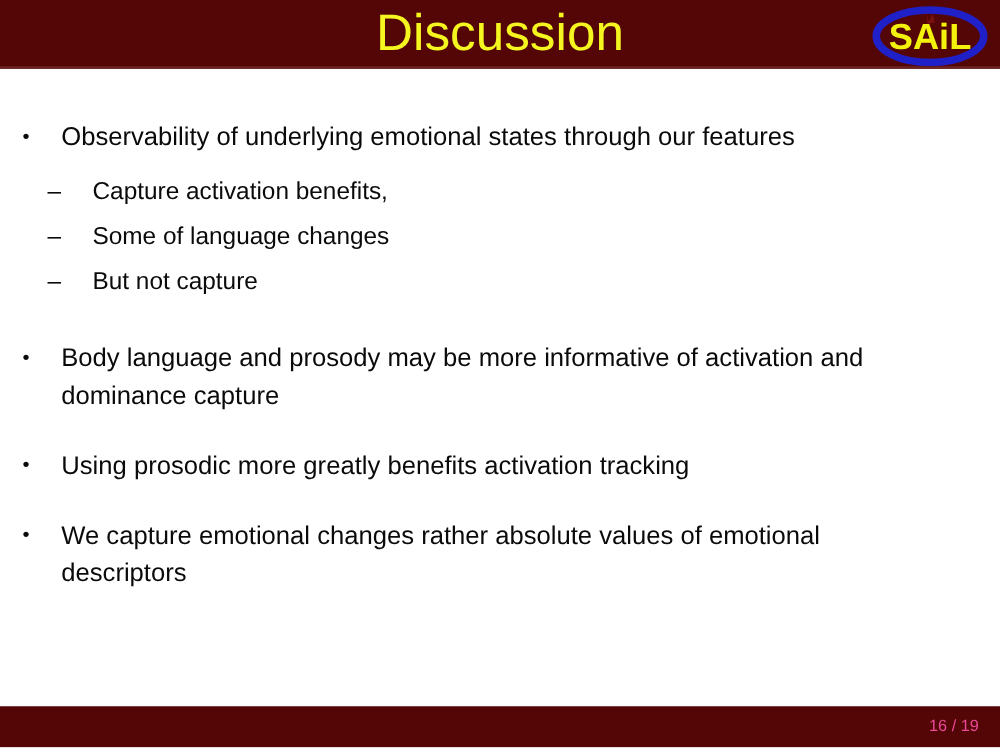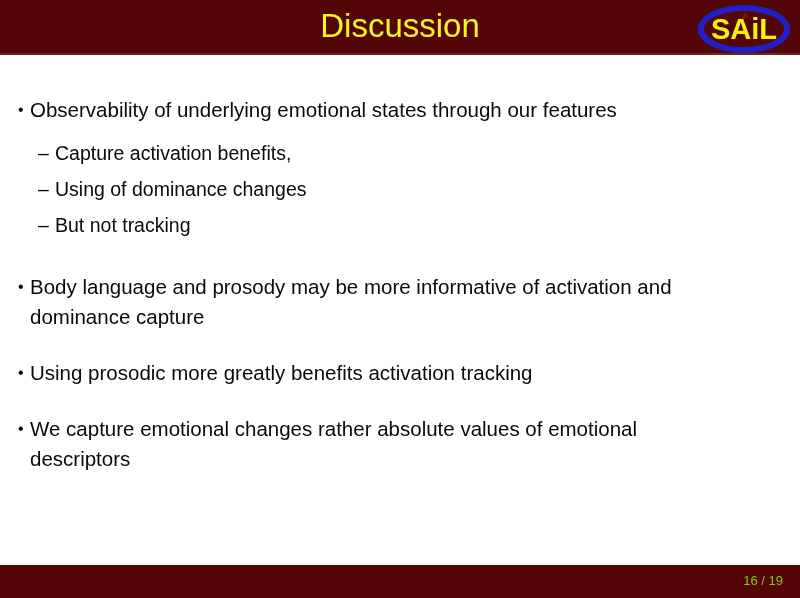--- a/index.html
+++ b/index.html
@@ -29,21 +29,21 @@
     box-sizing: border-box;
   }
   .slide-title {
     position: absolute;
     left: 0;
     top: 6px;
     width: 800px;
     text-align: center;
     color: #f5f520;
     font-family: "Liberation Sans", sans-serif;
-    font-size: 33px;
+    font-size: 41px;
     line-height: 40px;
     letter-spacing: 0px;
     white-space: nowrap;
   }
 
   
   .logo {
     position: absolute;
     right: 8px;
     top: 1px;
@@ -91,39 +91,40 @@
     line-height: 30px;
   }
   .level2 .bullet-mark {
     width: 17px;
     font-size: 19.5px;
     line-height: 30px;
   }
   .bullet-text {
     flex: 1 1 auto;
     max-width: 660px;
+    margin-left: 19px;
   }
   .gap-small { height: 7px; }
   .gap-med { height: 20px; }
   .gap-large { height: 26px; }
 
   
   .footer-bar {
     position: absolute;
     left: 0;
     top: 565px;
     width: 800px;
     height: 33px;
     background: #540505;
   }
   .page-number {
     position: absolute;
     right: 17px;
     top: 7px;
-    color: #84cc16;
+    color: #ec4899;
     font-family: "Liberation Sans", sans-serif;
     font-size: 13px;
     line-height: 18px;
     white-space: nowrap;
   }
 </style>
 </head>
 <body>
 
 <div id="slide">
@@ -149,26 +150,26 @@
 
     <div class="gap-small"></div>
 
     <div class="bullet-row level2">
       <span class="bullet-mark">–</span>
       <span class="bullet-text">Capture activation benefits,</span>
     </div>
 
     <div class="bullet-row level2">
       <span class="bullet-mark">–</span>
-      <span class="bullet-text">Using of dominance changes</span>
+      <span class="bullet-text">Some of language changes</span>
     </div>
 
     <div class="bullet-row level2">
       <span class="bullet-mark">–</span>
-      <span class="bullet-text">But not tracking</span>
+      <span class="bullet-text">But not capture</span>
     </div>
 
     <div class="gap-large"></div>
 
     <div class="bullet-row level1">
       <span class="bullet-mark">•</span>
       <span class="bullet-text">Body language and prosody may be more informative of activation and dominance capture</span>
     </div>
 
     <div class="gap-med"></div>

